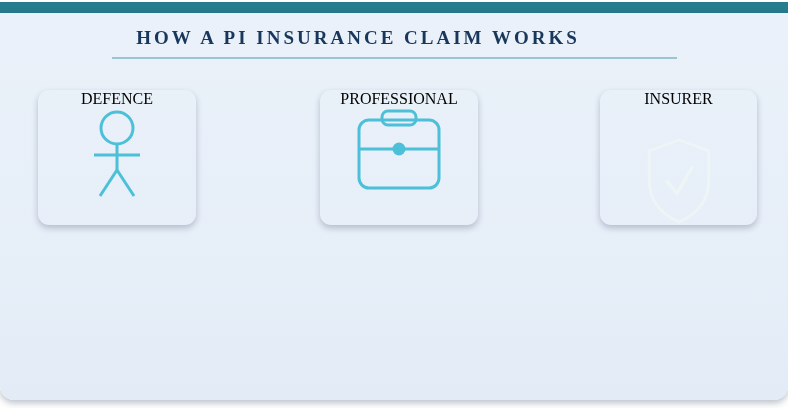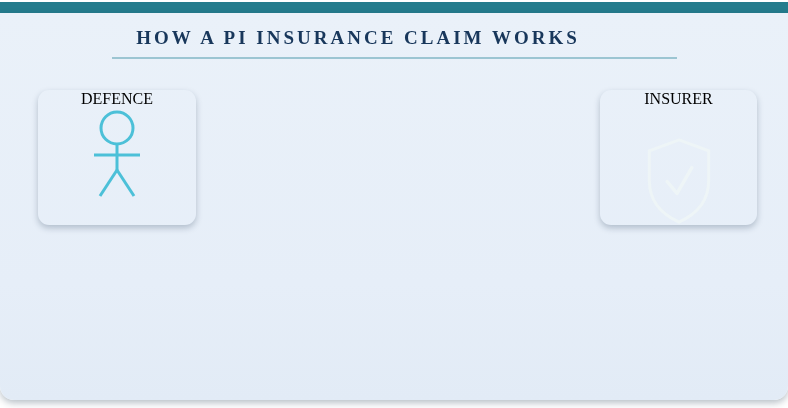--- a/index.html
+++ b/index.html
@@ -142,20 +142,29 @@
 
   
   <div class="flow-label lbl-red" style="left:198px; top:119px; width:122px;">FILES CLAIM</div>
   <div class="flow-label lbl-red-sub" style="left:198px; top:135px; width:122px;">"negligence / error"</div>
   <svg class="arrow-svg" style="left:198px; top:134px;" width="122" height="24">
     <line x1="0" y1="12" x2="103" y2="12" stroke="#c0392b" stroke-width="4"></line>
     <polygon points="103,3 121,12 103,21" fill="#c0392b"></polygon>
   </svg>
 
   
+  <div class="node navy" style="left:320px;">
+    <div class="node-label cyan tight">PROFESSIONAL</div>
+    <svg class="node-icon" width="100" height="84" viewBox="0 0 100 84">
+      <rect x="33" y="3" width="34" height="14" rx="6" fill="none" stroke="#4cc0d8" stroke-width="3"></rect>
+      <rect x="10" y="12" width="80" height="68" rx="10" fill="none" stroke="#4cc0d8" stroke-width="3"></rect>
+      <line x1="10" y1="41" x2="90" y2="41" stroke="#4cc0d8" stroke-width="3"></line>
+      <circle cx="50" cy="41" r="6.5" fill="#4cc0d8"></circle>
+    </svg>
+  </div>
 
   
   <div class="flow-label lbl-orange" style="left:480px; top:120px; width:120px;">NOTIFIES INSURER</div>
   <svg class="arrow-svg" style="left:481px; top:132px;" width="118" height="24">
     <line x1="0" y1="12" x2="99" y2="12" stroke="#e8992c" stroke-width="4" stroke-dasharray="7 5"></line>
     <polygon points="99,3 117,12 99,21" fill="#e8992c"></polygon>
   </svg>
 
   
   <div class="flow-label lbl-teal" style="left:480px; top:169px; width:120px;">PROVIDES DEFENCE</div>

